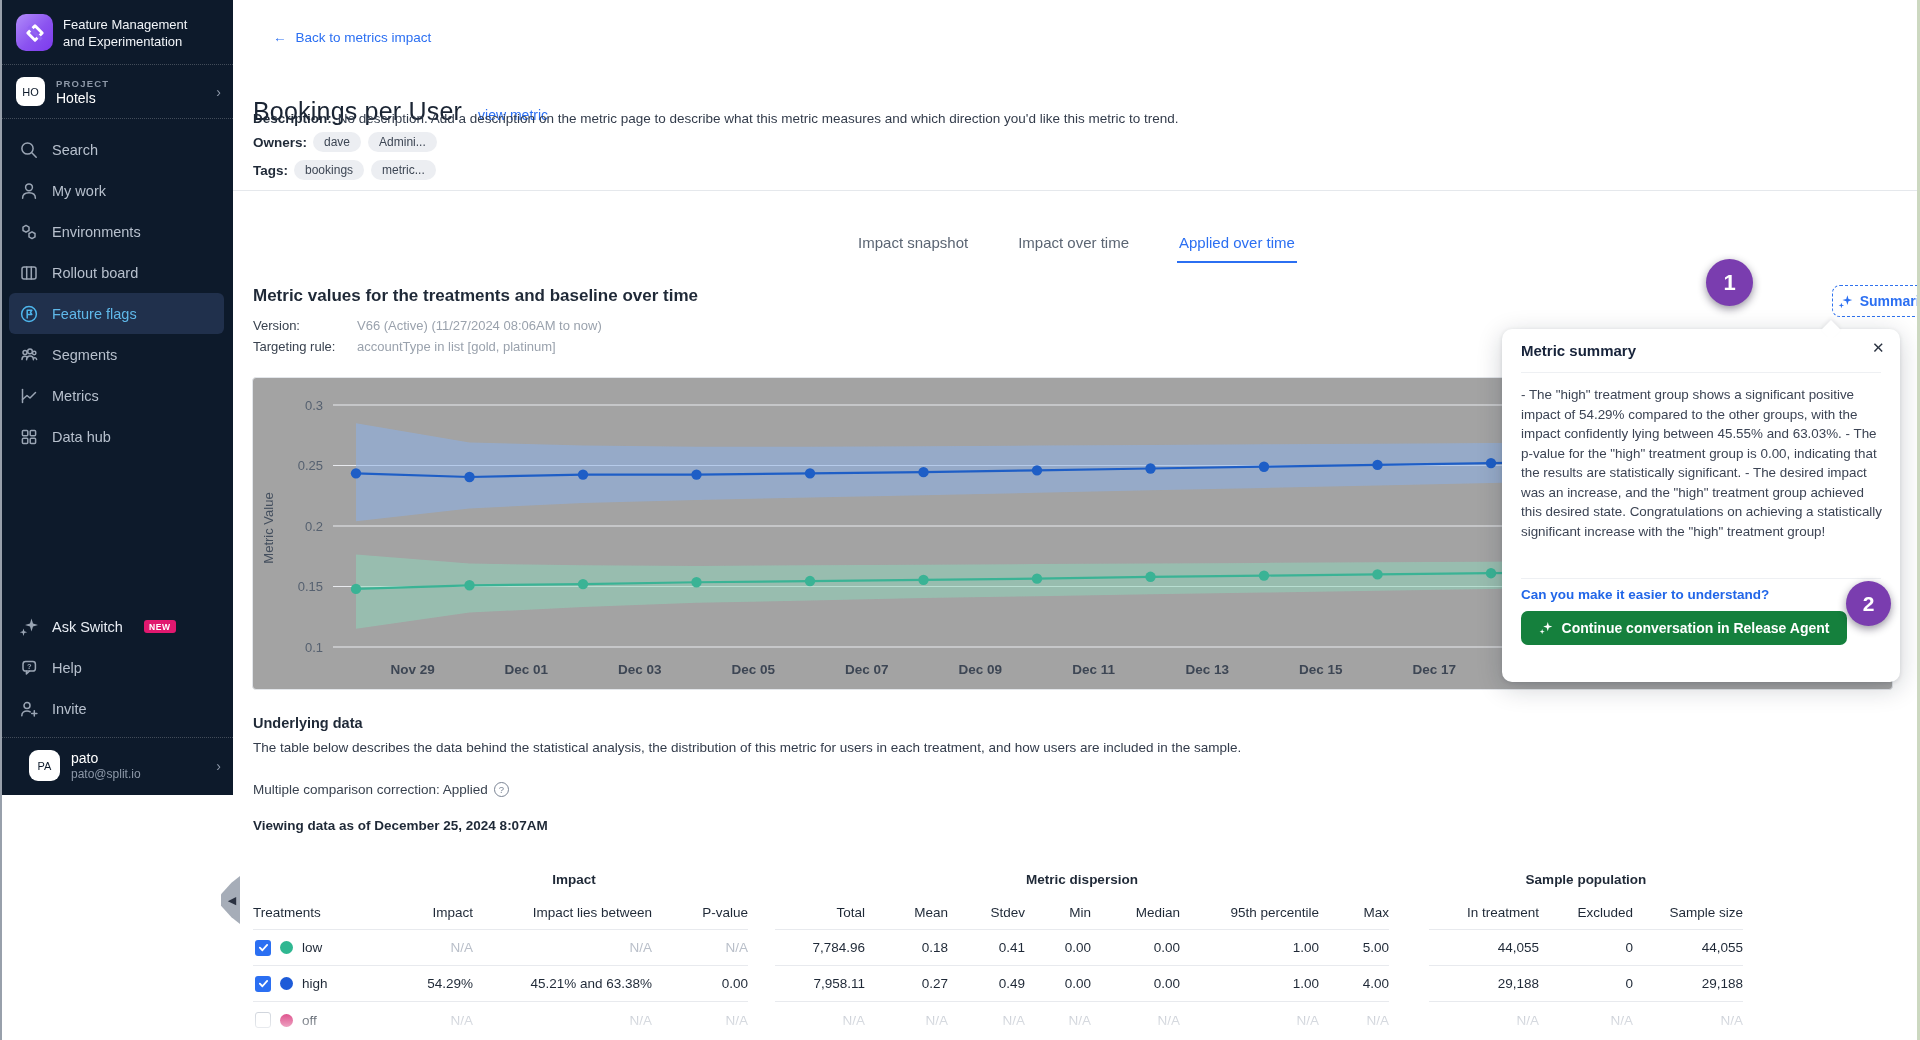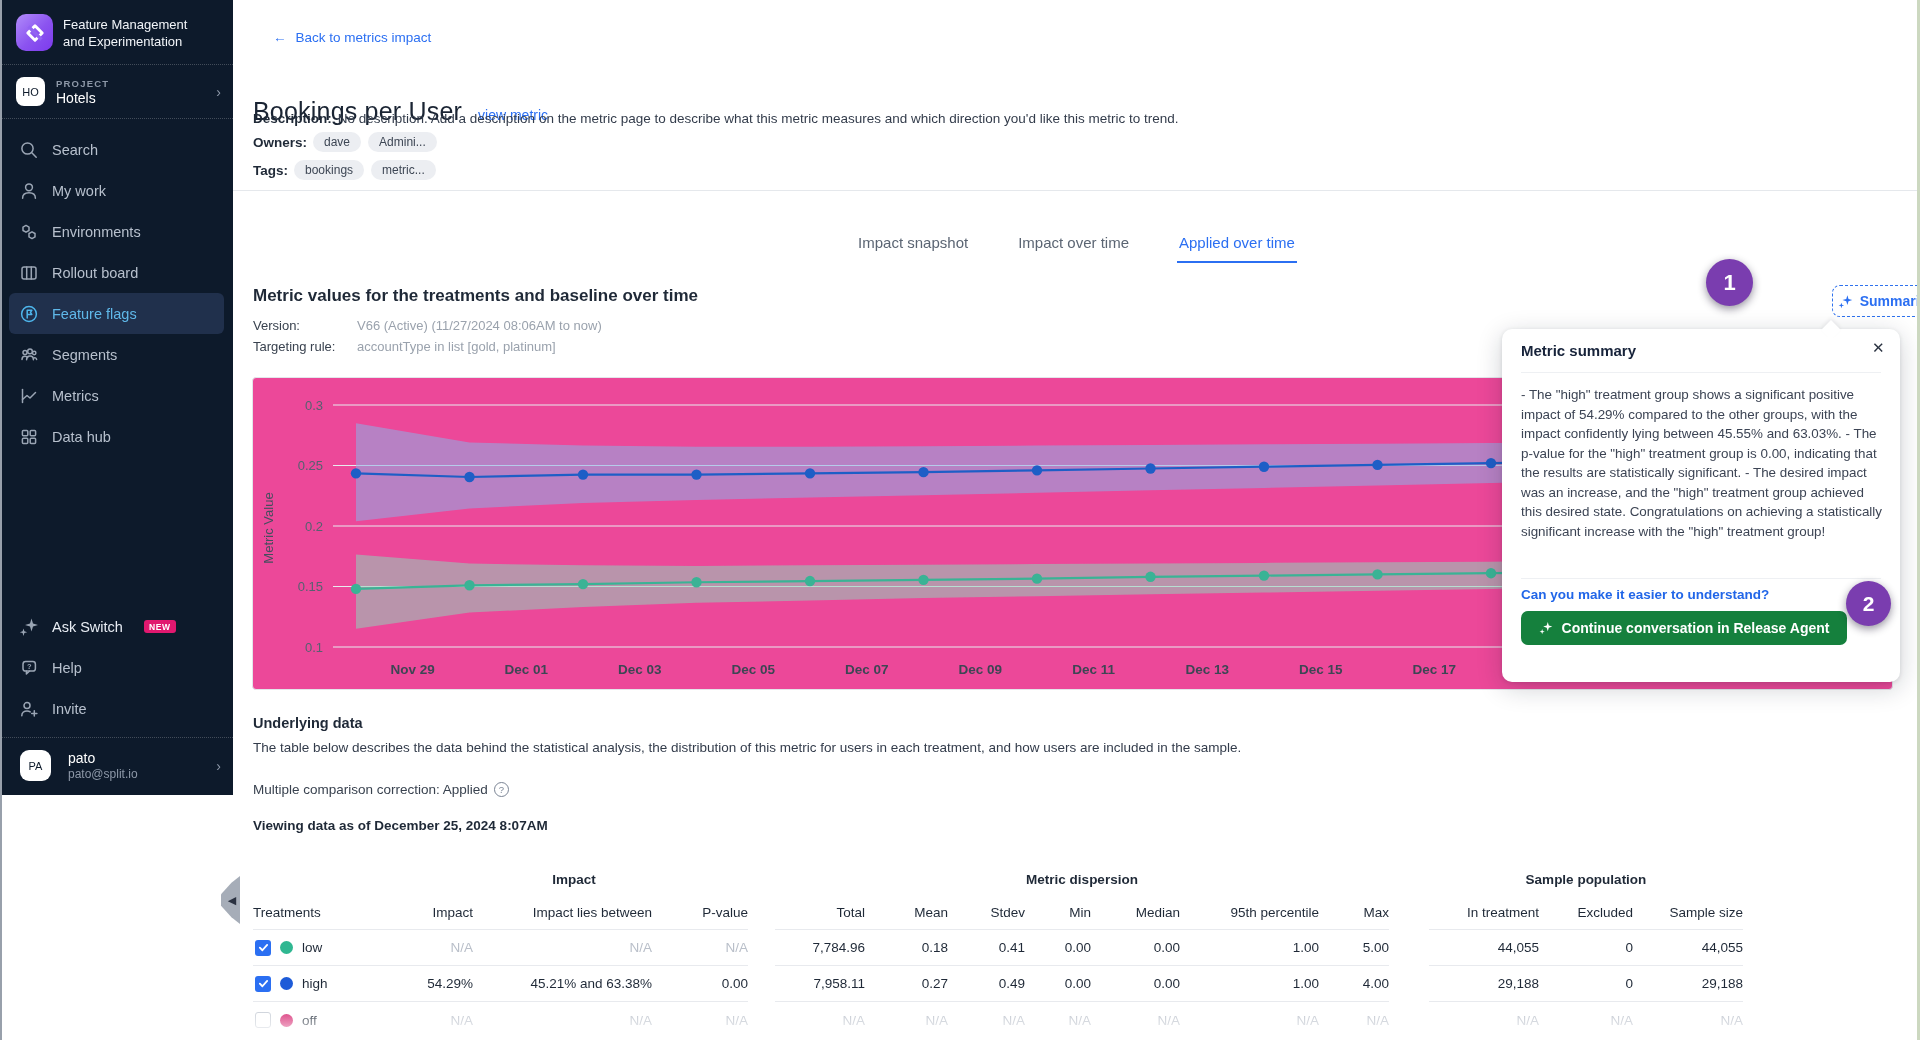--- a/index.html
+++ b/index.html
@@ -28,21 +28,21 @@
   .sb-proj-chevron { margin-left:auto; color:#8d98a8; font-size:14px; }
   .sb-nav { padding:10px 9px 0 9px; }
   .sb-item { height:41px; display:flex; align-items:center; gap:13px; padding:0 10px;
     border-radius:6px; font-size:14.5px; cursor:pointer; color:#b7c0cd; }
   .sb-item .ic { width:20px; height:20px; flex:0 0 auto; display:flex; align-items:center; justify-content:center; color:#9aa5b4; }
   .sb-item.active { background:#20304c; color:#5fb8e9;align-items:center; }
   .sb-item.active .ic { color:#4eb6ec; }
   .sb-footer { margin-top:auto; padding:0 9px 8px 9px; }
   .badge-new { background:#e1186f; color:#fff; font-size:8.5px; font-weight:bold;
     letter-spacing:.6px; border-radius:3px; padding:2px 5px 1px; margin-left:8px; }
-  .sb-user { display:flex; align-items:center; gap:17px; padding:12px 12px 14px 20px; cursor:pointer; }
+  .sb-user { display:flex; align-items:center; gap:11px; padding:12px 12px 14px 29px; cursor:pointer; }
   .sb-user-name { font-size:14px; color:#fff; }
   .sb-user-mail { font-size:12px; color:#8d98a8; margin-top:1px; }
   #collapse-handle { left:221px; top:876px; width:19px; height:48px; z-index:45; cursor:pointer;
     background:#a6adb8; clip-path:polygon(100% 0,100% 100%,55% 86%,0 62%,0 38%,55% 14%); 
     display:flex; align-items:center; justify-content:center; }
   #collapse-handle span { color:#2a3140; font-size:11px; margin-left:3px; }
 
   
   #back-link { left:273px; top:30px; color:#2b6ff2; font-size:13.5px; display:flex; gap:9px;
     align-items:center; cursor:pointer; z-index:5;}
@@ -68,21 +68,21 @@
   #summarize-btn { left:1832px; top:285px; width:108px; height:32px; background:#fff;
     border:1.5px dashed #2f72ee; border-radius:8px; color:#2b6ff2; font-size:14px; font-weight:600;
     display:flex; align-items:center; justify-content:center; gap:7px; cursor:pointer; z-index:20; }
   .anno { border-radius:50%; background:#7a3daf; color:#fff; font-weight:bold;
     display:flex; align-items:center; justify-content:center; z-index:55;
     box-shadow:0 3px 8px rgba(20,10,40,.45); }
   #anno-1 { left:1706px; top:259px; width:47px; height:47px; font-size:22px; }
   #anno-2 { left:1846px; top:581px; width:45px; height:45px; font-size:21px; }
 
   
-  #chart-card { left:252px; top:377px; width:1641px; height:313px; background:#ec4899;
+  #chart-card { left:252px; top:377px; width:1641px; height:313px; background:#a3a3a3;
     border:1px solid #e3e6ea; border-radius:4px; overflow:hidden; }
 
   
   #summary-panel { left:1502px; top:329px; width:398px; height:353px; background:#fff;
     border-radius:10px; box-shadow:0 6px 26px rgba(15,23,42,.20), 0 1px 4px rgba(15,23,42,.12); z-index:30; }
   #panel-notch { left:1824px; top:323px; width:14px; height:14px; background:#fff; transform:rotate(45deg);
     z-index:31; box-shadow:-2px -2px 4px rgba(15,23,42,.06); }
   #panel-title { left:1521px; top:342px; font-size:15px; font-weight:bold; color:#17233a; z-index:32; }
   #panel-close { left:1872px; top:339px; font-size:15px; color:#2c3442; cursor:pointer; z-index:32; }
   #panel-div1 { left:1521px; top:372px; width:360px; border-top:1px solid #eef0f3; z-index:32; }

